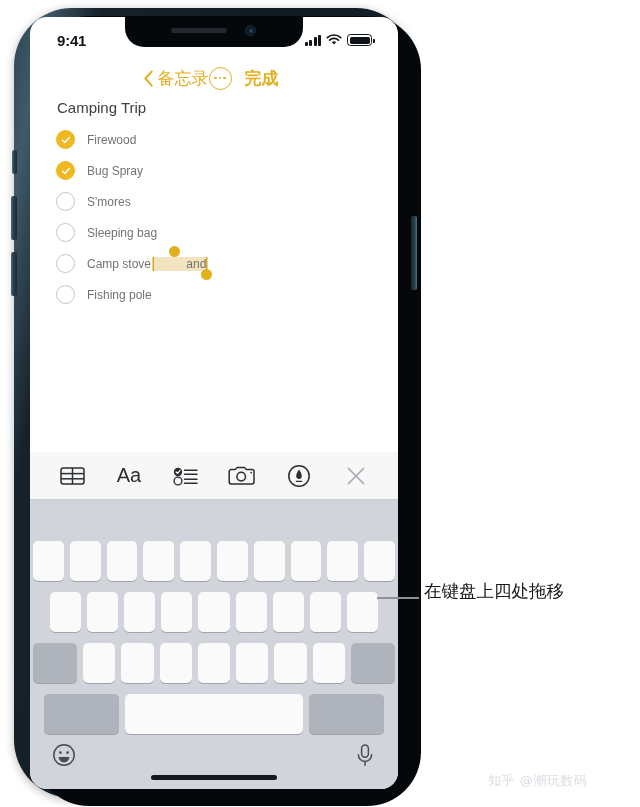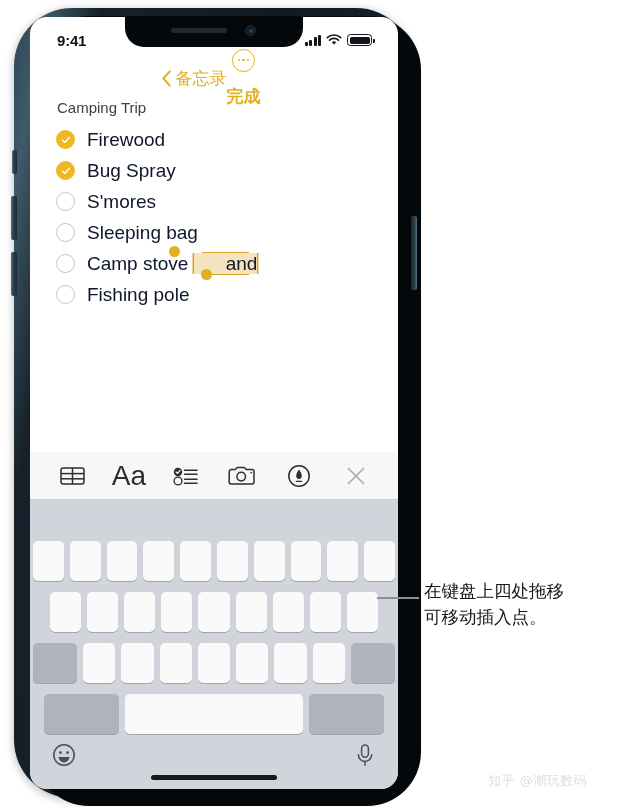--- a/index.html
+++ b/index.html
@@ -165,21 +165,21 @@
     padding: 0 20px 0 13px;
     z-index: 10;
   }
   #back-button {
     display: flex; align-items: center; gap: 4px;
     color: #E2AF1E;
     font-size: 17px;
     cursor: pointer;
   }
   #back-chevron { width: 11px; height: 17px; display:block; }
-  #nav-right { display: flex; align-items: center; gap: 13px; flex-direction: column; }
+  #nav-right { display: flex; align-items: center; gap: 13px; }
   #more-button {
     width: 23px; height: 23px;
     border: 1.6px solid #E2AF1E;
     border-radius: 50%;
     display: flex; align-items: center; justify-content: center;
     gap: 2px;
     cursor: pointer;
   }
   #more-button i { width: 2.6px; height: 2.6px; border-radius: 50%; background: #E2AF1E; display: block; }
   #done-button {
@@ -224,22 +224,22 @@
     background: #fff;
     display: flex; align-items: center; justify-content: center;
   }
   .checkbox.checked {
     background: #EFB720;
     border-color: #EFB720;
   }
   .checkbox.checked svg { display: block; }
   .checkbox svg { display: none; }
   .check-label {
-    font-size: 19px;
-    color: #0f172a;
+    font-size: 12px;
+    color: #737373;
     white-space: pre;
   }
   .sel-text {
     background: #F3E3BE;
     box-shadow: -1.5px 0 0 #D7A520, 1.5px 0 0 #D7A520, 0 -9px 0 -8px #D7A520, 0 9px 0 -8px #D7A520;
     padding-left: 32px;
   }
   .sel-handle {
     position: absolute;
     width: 11px; height: 11px;
@@ -473,21 +473,21 @@
         <div class="tb-icon">
           <svg width="25" height="22" viewBox="0 0 25 22">
             <rect x="1" y="3" width="23" height="16" rx="2.2" stroke="#2b2e32" stroke-width="1.5" fill="none"></rect>
             <line x1="1" y1="8.6" x2="24" y2="8.6" stroke="#2b2e32" stroke-width="1.5"></line>
             <line x1="1" y1="13.8" x2="24" y2="13.8" stroke="#2b2e32" stroke-width="1.5"></line>
             <line x1="12.5" y1="3" x2="12.5" y2="19" stroke="#2b2e32" stroke-width="1.5"></line>
           </svg>
         </div>
 
         <div class="tb-icon">
-          <span style="font-size:28px;color:#2b2e32;font-family:'Liberation Sans',sans-serif;">Aa</span>
+          <span style="font-size:20px;color:#2b2e32;font-family:'Liberation Sans',sans-serif;">Aa</span>
         </div>
 
         <div class="tb-icon">
           <svg width="26" height="22" viewBox="0 0 26 22">
             <circle cx="5" cy="7" r="4.2" fill="#2b2e32"></circle>
             <path d="M3.1 7 L4.5 8.4 L7.1 5.4" stroke="#fff" stroke-width="1.2" fill="none" stroke-linecap="round" stroke-linejoin="round"></path>
             <circle cx="5" cy="16" r="3.9" stroke="#2b2e32" stroke-width="1.4" fill="none"></circle>
             <line x1="11.5" y1="5.2" x2="24" y2="5.2" stroke="#2b2e32" stroke-width="1.5" stroke-linecap="round"></line>
             <line x1="11.5" y1="9.2" x2="24" y2="9.2" stroke="#2b2e32" stroke-width="1.5" stroke-linecap="round"></line>
             <line x1="11.5" y1="14.3" x2="24" y2="14.3" stroke="#2b2e32" stroke-width="1.5" stroke-linecap="round"></line>
@@ -580,17 +580,16 @@
         </div>
       </div>
     </div>
 
     <div id="home-indicator"></div>
   </div>
 
   <div id="callout-line"></div>
   <div id="callout-text">
       <div>在键盘上四处拖移</div>
-      <div>可移动插入点。</div>
     </div>
 
   <div id="watermark">知乎 @潮玩数码</div>
 </div>
 
 </body></html>

